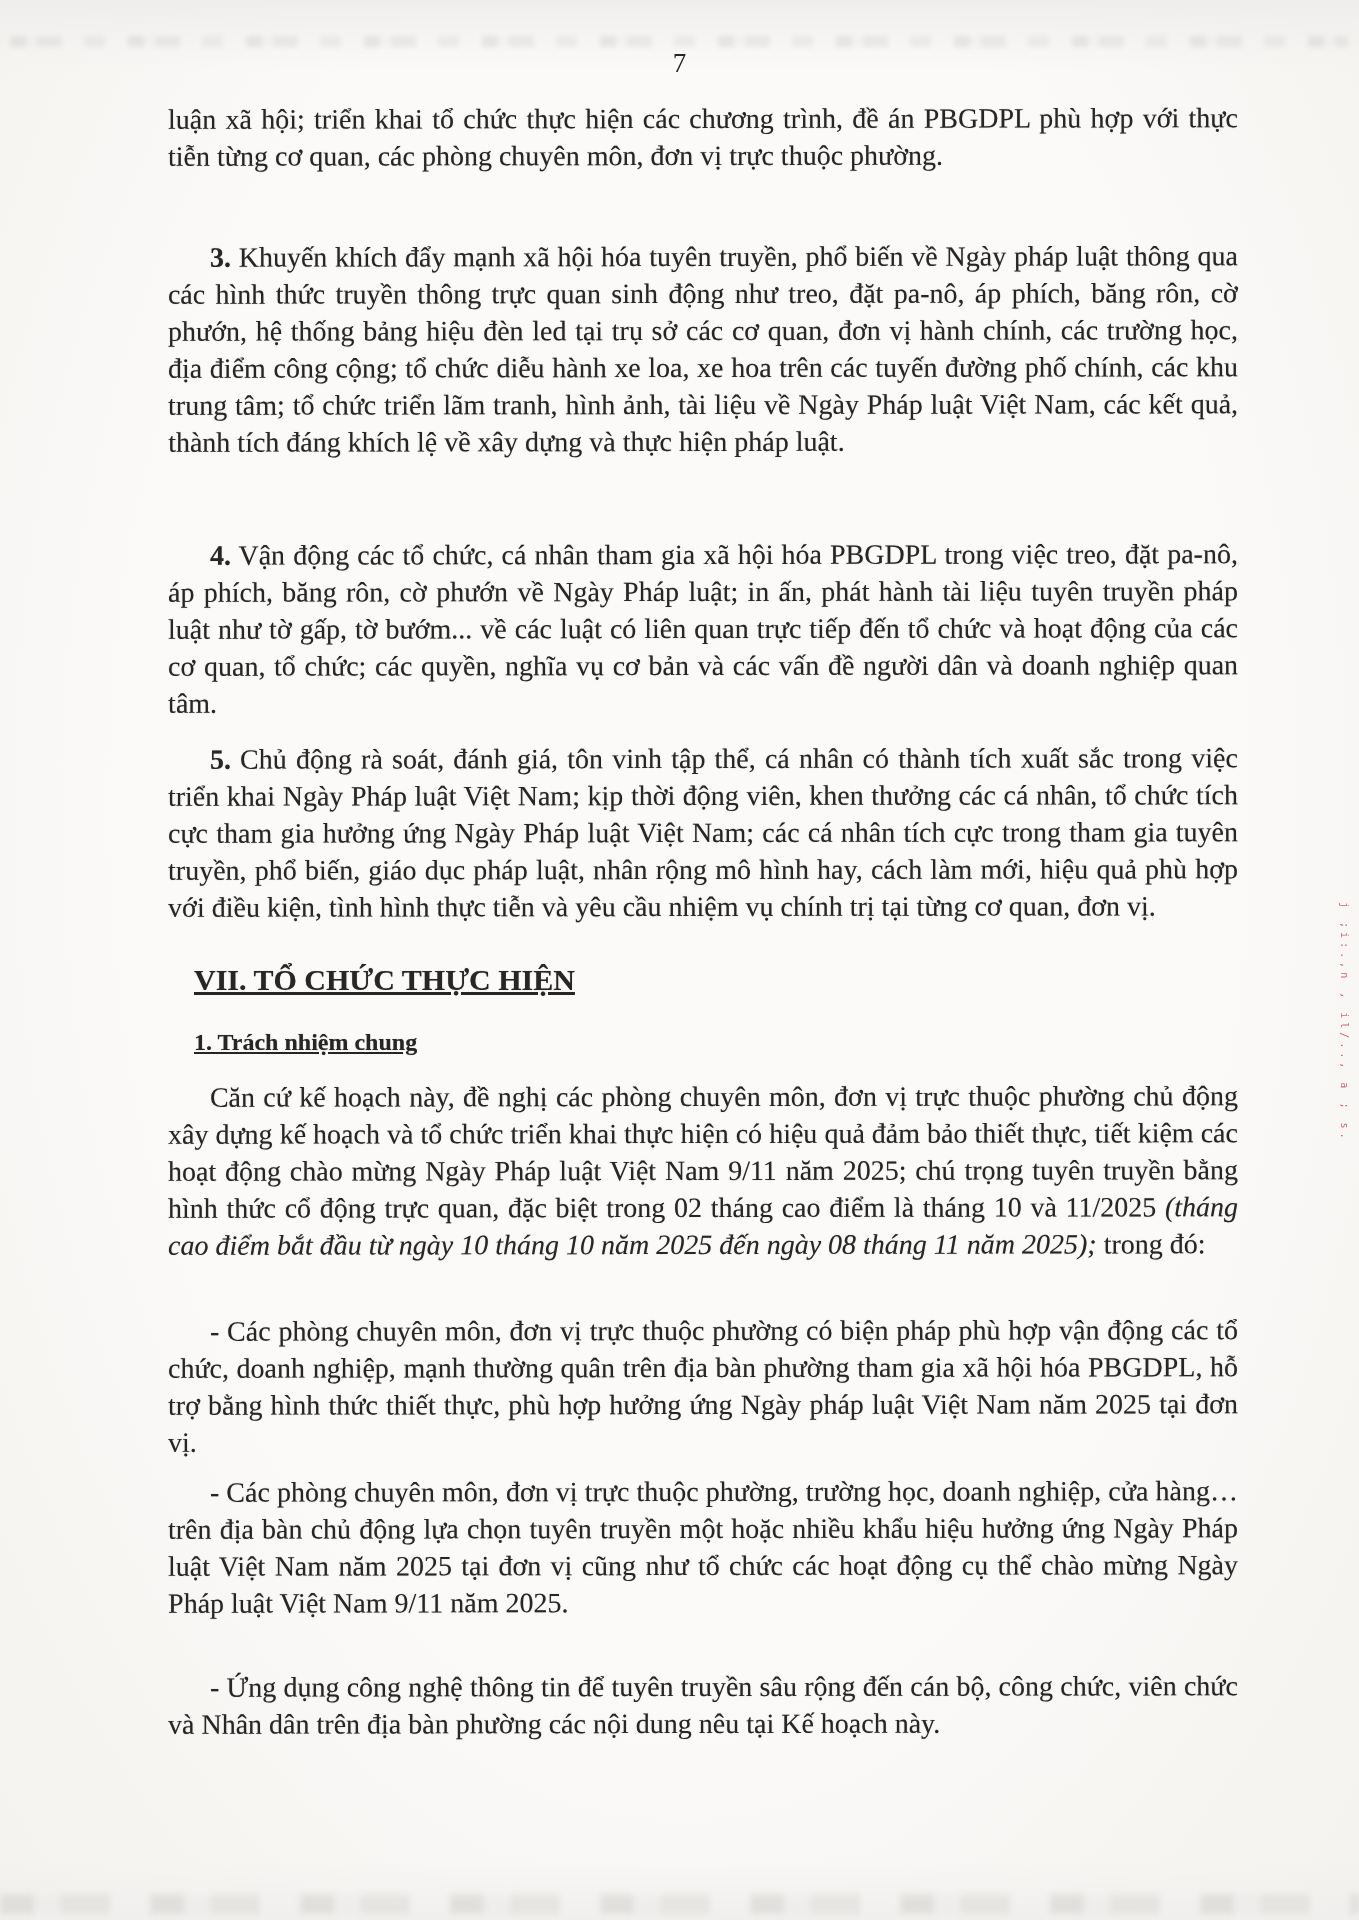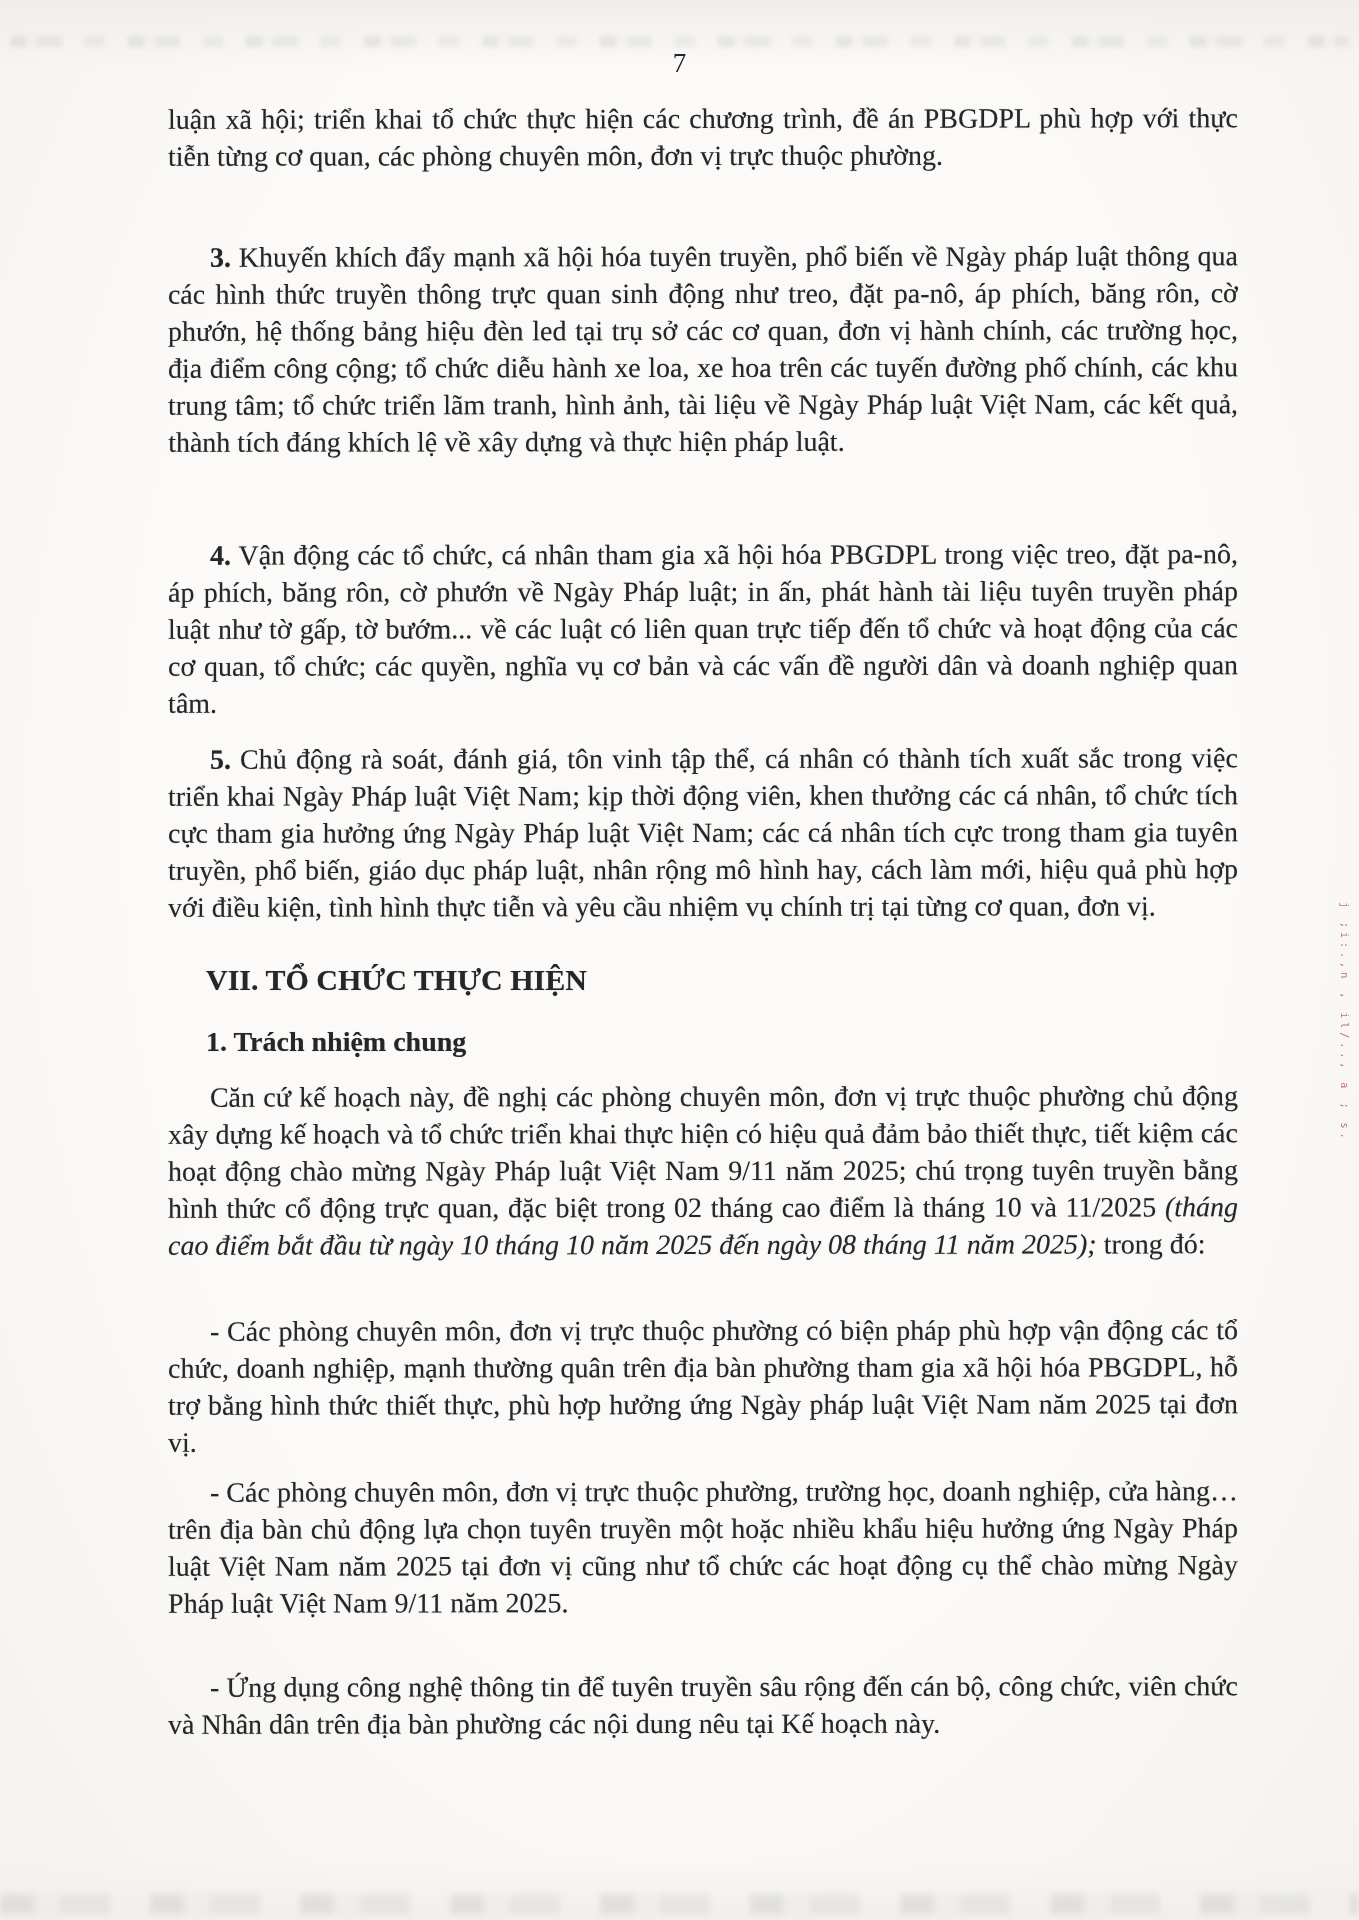--- a/index.html
+++ b/index.html
@@ -37,26 +37,27 @@
   .txt{
     position:absolute;left:168px;width:1070px;
     font-size:28px;line-height:37px;
     text-align:justify;
     text-indent:42px;
     text-shadow:0 0 1px rgba(30,30,30,.38);
     transform:rotate(-0.08deg);
   }
   .no-indent{text-indent:0;}
   .h-sec{
-    position:absolute;left:164px;width:1070px;
+    position:absolute;left:152px;width:1070px;
     padding-left:42px;box-sizing:border-box;
     font-weight:bold;font-size:30px;line-height:36px;
     text-shadow:0 0 1px rgba(30,30,30,.4);
+    text-decoration:underline;
   }
-  .h-sub{font-size:28px;}
+  .h-sub{font-size:24px;}
   .num{font-weight:bold;}
   .ital{font-style:italic;}
   .margin-note{
     position:absolute;left:1330px;top:902px;height:250px;width:20px;
     writing-mode:vertical-rl;
     font-family:"DejaVu Sans Mono",monospace;
     font-size:10px;letter-spacing:4px;
     color:rgba(186,48,62,.72);
     filter:blur(.35px);
   }

